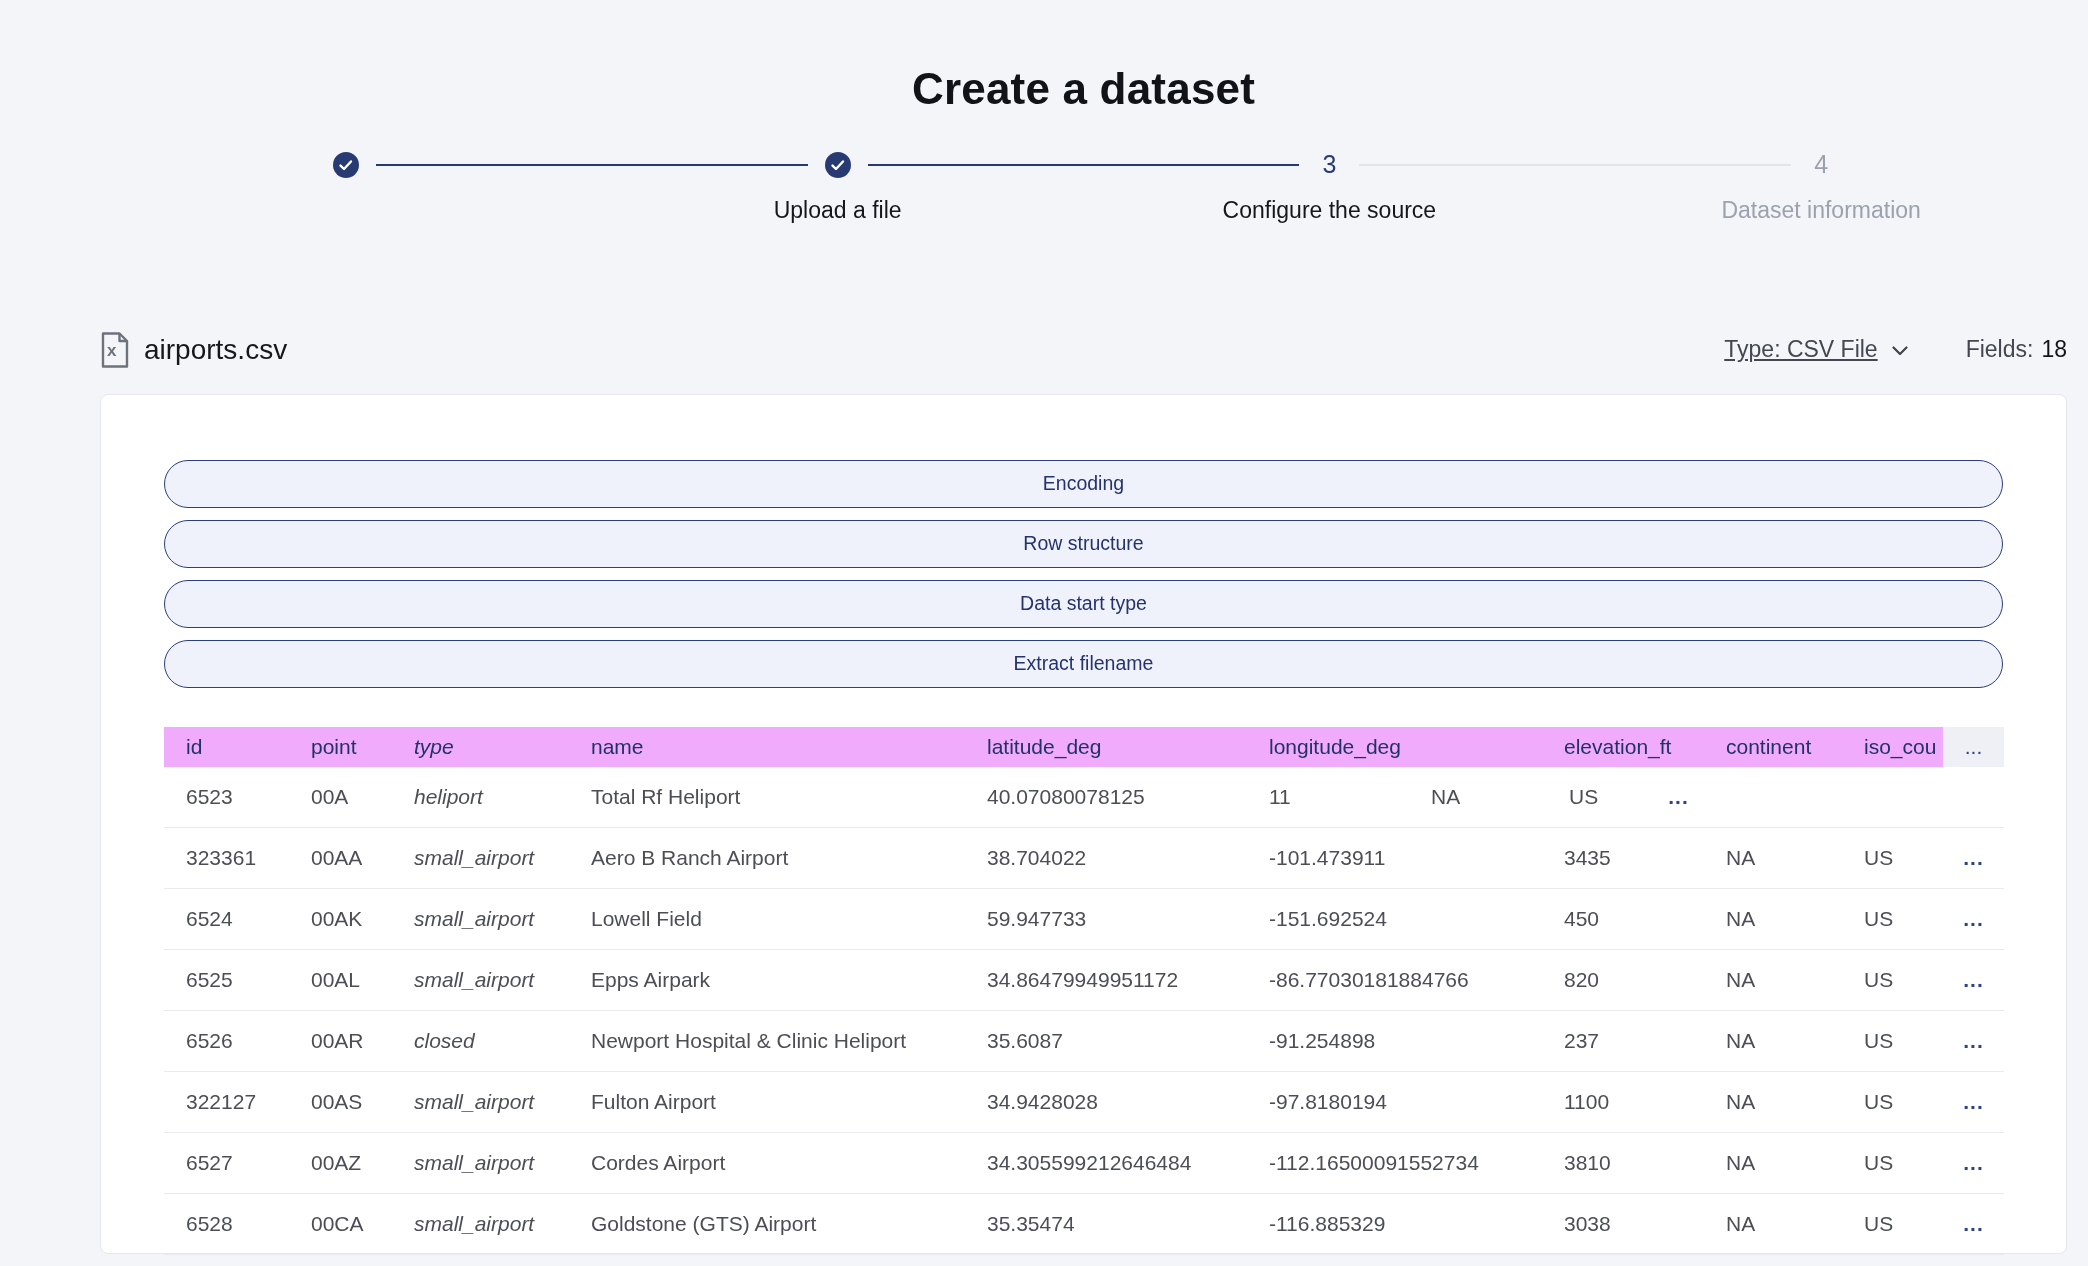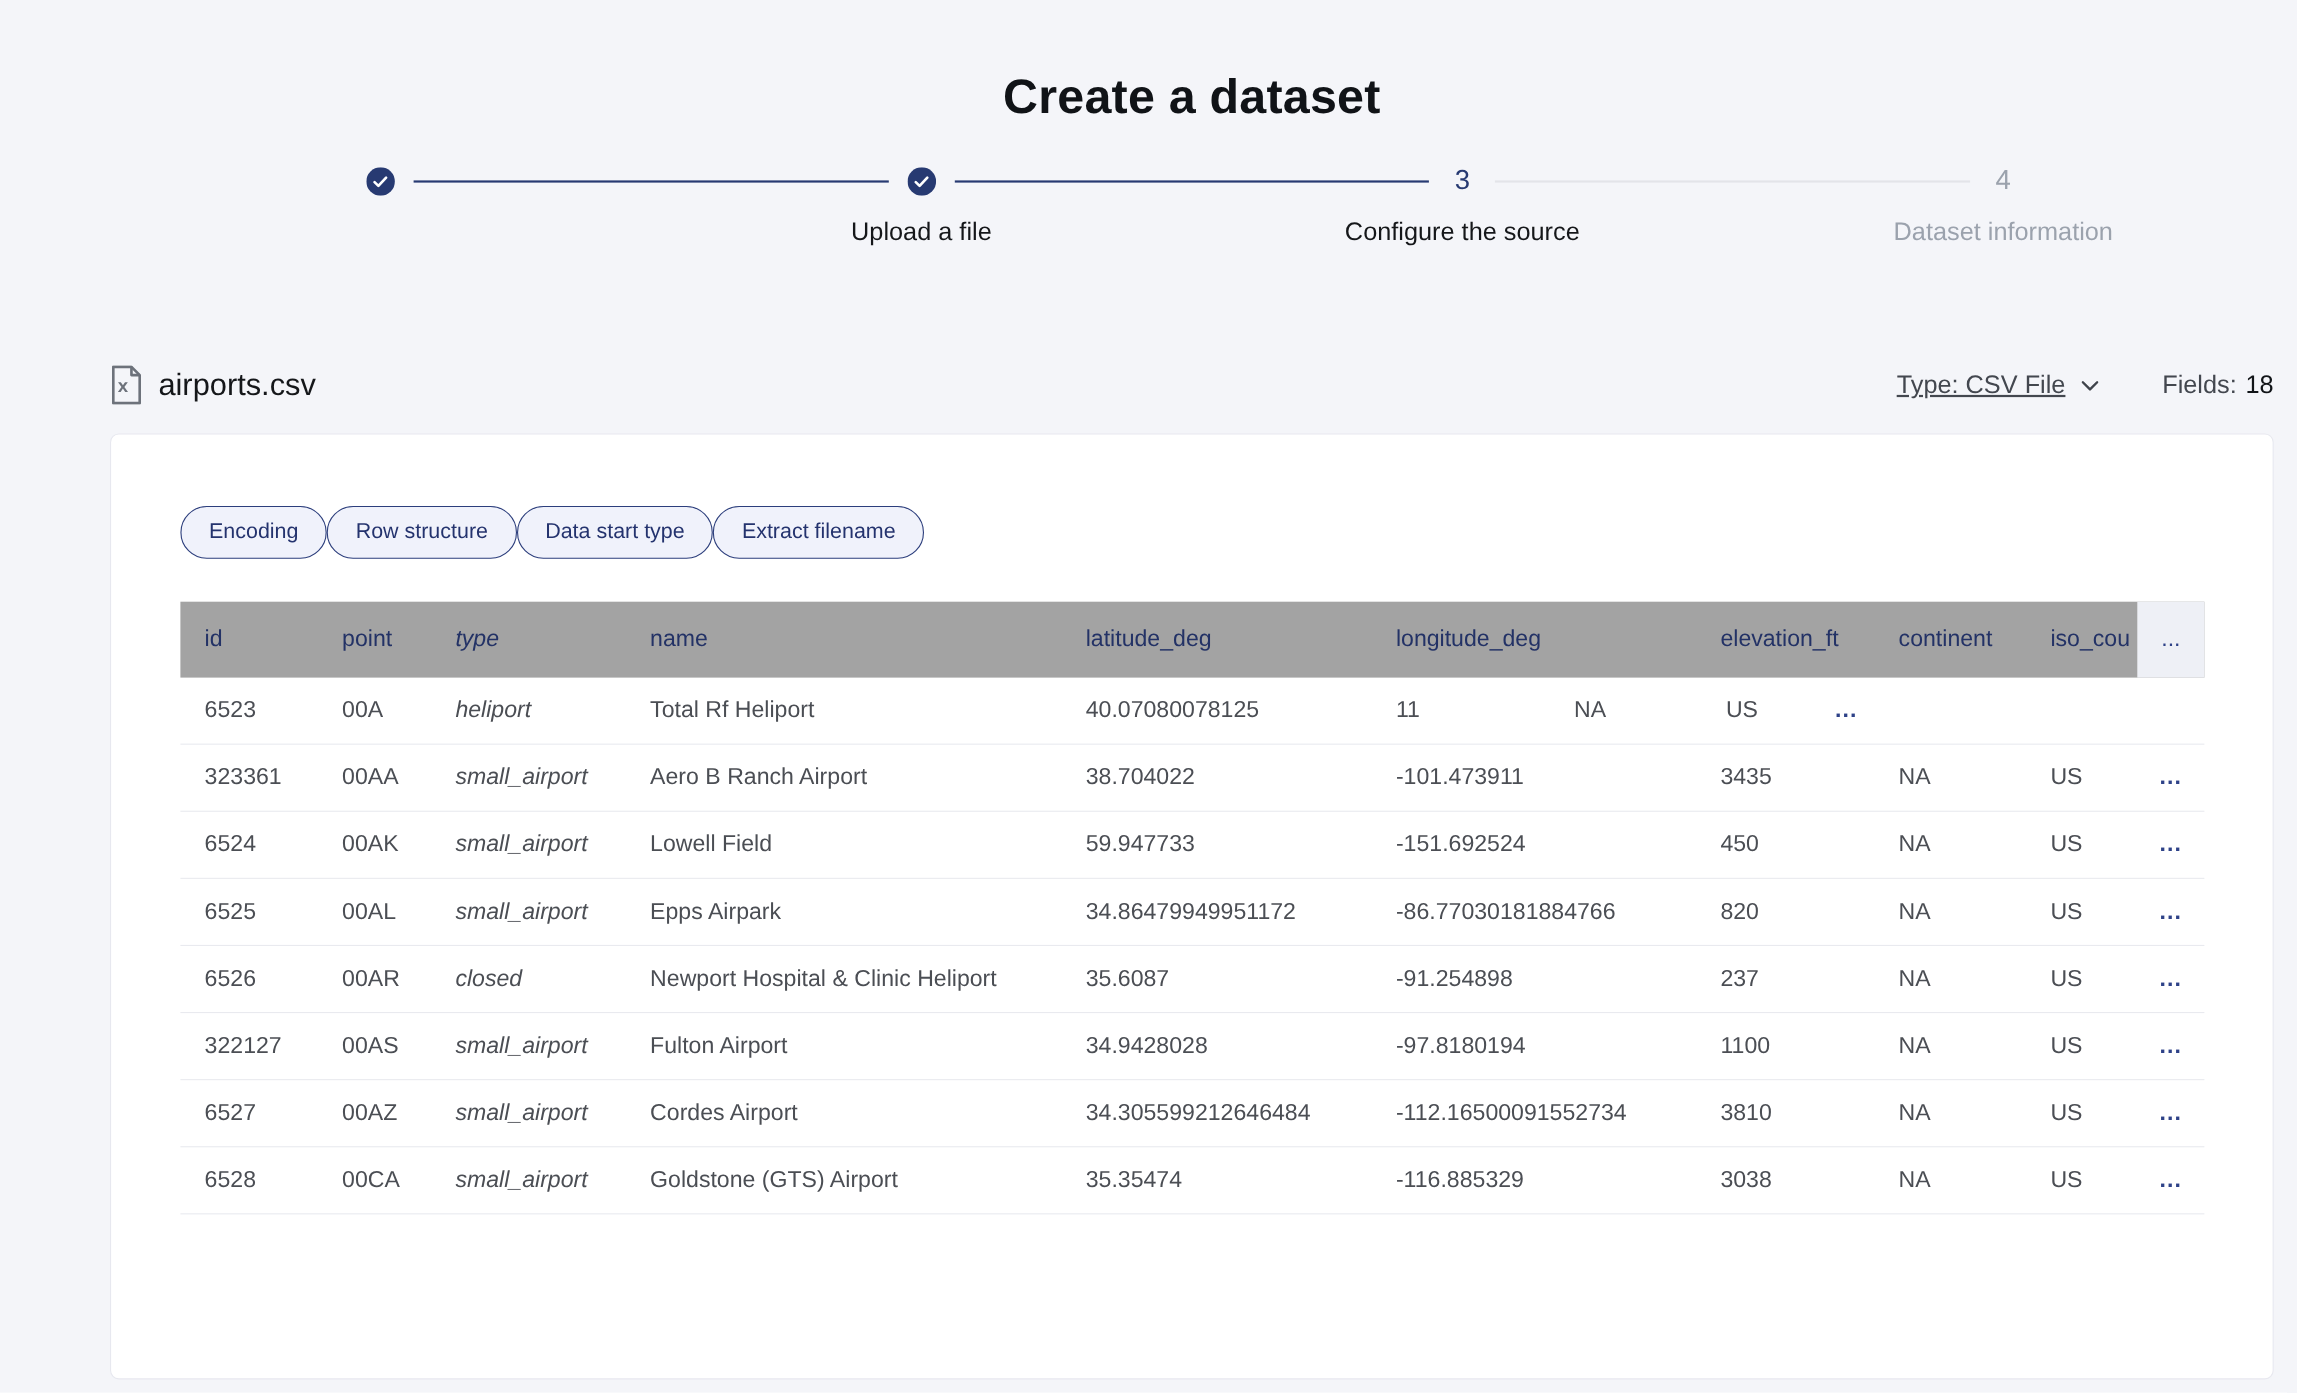--- a/index.html
+++ b/index.html
@@ -71,38 +71,38 @@
   .card {
     margin-top: 18px;
     background: #ffffff;
     border: 1px solid #e7e8ef;
     border-radius: 8px;
     height: 860px;
     padding: 65px 63px 0 63px;
   }
 
   
-  .pills { display: flex; gap: 0; }
+  .pills { display: flex; gap: 12px; flex-direction: column; }
   .pill {
     height: 48px;
     padding: 0 25px;
     border: 1.5px solid #2c3e7c;
     border-radius: 24px;
     background: #f0f2fb;
     color: #24336e;
     font-family: "Liberation Sans", sans-serif;
     font-size: 19.5px;
     font-weight: 500;
     display: inline-flex; align-items: center; justify-content: center;
     cursor: pointer;
   }
 
   
   .table { margin-top: 39px; width: 1840px; }
-  .thead { display: flex; height: 69px; background: #a3a3a3; }
+  .thead { display: flex; height: 40px; background: #f0abfc; }
   .thead .cell { color: #233266; font-weight: 500; }
   .thead .c9 { background: #eef0f6; color: #2e4288; }
   .cell {
     flex: none;
     display: flex; align-items: center;
     padding-left: 22px;
     font-size: 21px;
     white-space: nowrap;
     overflow: hidden;
   }

